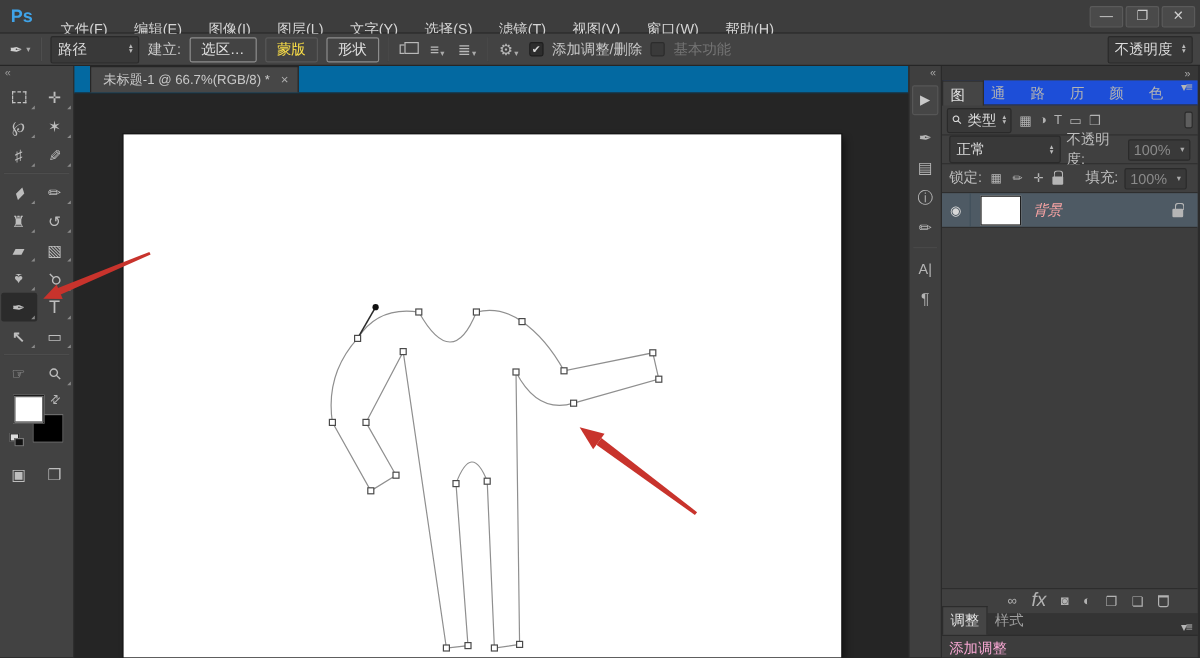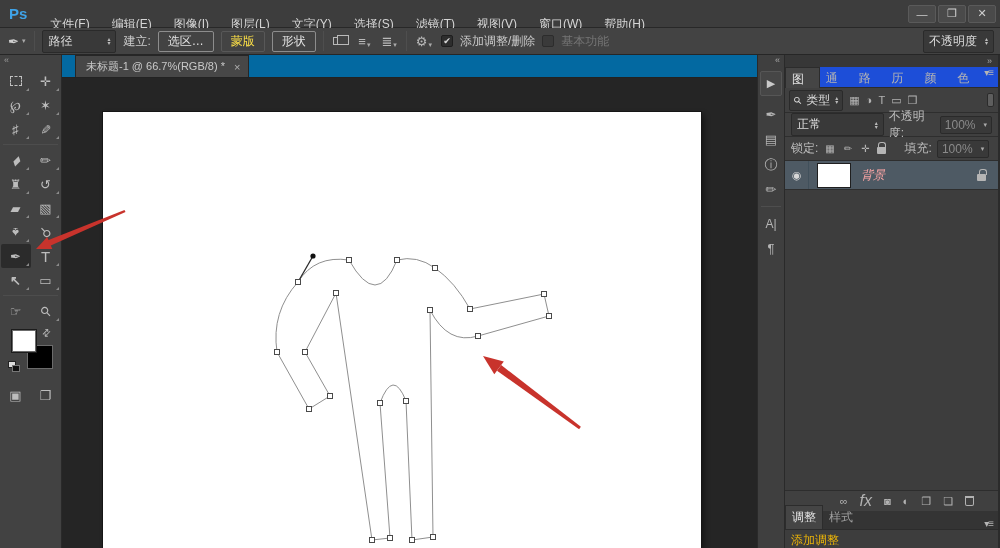--- a/index.html
+++ b/index.html
@@ -88,21 +88,21 @@
   .layer-row { height:29px; background:#4e5a64; display:flex; align-items:center; border-bottom:1px solid #2e2e2e; }
   .eye-cell { width:24px; align-self:stretch; border-right:1px solid #41505b; display:flex; align-items:center; justify-content:center; color:#d7d7d7; font-size:11px; }
   .thumb { width:34px; height:25px; background:#fff; border:1px solid #1f1f1f; margin-left:8px; }
   .layer-name { font-style:italic; color:#fca5a5; margin-left:10px; font-size:12px; }
   .layer-lock { margin-left:auto; margin-right:12px; }
   .layer-empty { flex:1; background:#3d3d3d; }
   .pan-btm-icons { height:21px; border-top:1px solid #2d2d2d; background:#404040; display:flex; align-items:center; justify-content:flex-end; gap:12px; padding-right:24px; color:#b2b2b2; font-size:11px; }
   .fx { font-size:16px; font-style:italic; }
   .trash { width:9px; height:10px; border:1px solid #b2b2b2; border-top:2px solid #b2b2b2; border-radius:0 0 2px 2px; }
   .adj-tabs { height:19px; background:#343434; display:flex; align-items:flex-end; color:#9f9f9f; border-bottom:1px solid #2c2c2c;}
-  .add-adj { height:18px; color:#eab308; padding:2px 12px 0 6px; font-size:12px; background:#3d3d3d;}
+  .add-adj { height:18px; color:#f9a8d4; padding:2px 12px 0 6px; font-size:12px; background:#3d3d3d;}
 
   
   .overlay { position:absolute; inset:0; pointer-events:none; z-index:50; }
 
   .ico-overlap { position:relative; width:10px; height:8px; border:1px solid #b9b9b9; display:inline-block; }
   .ico-overlap::after { content:""; position:absolute; left:3px; top:-3px; width:10px; height:8px; border:1px solid #b9b9b9; background:#434343; }
 </style>
 </head>
 <body>
 

